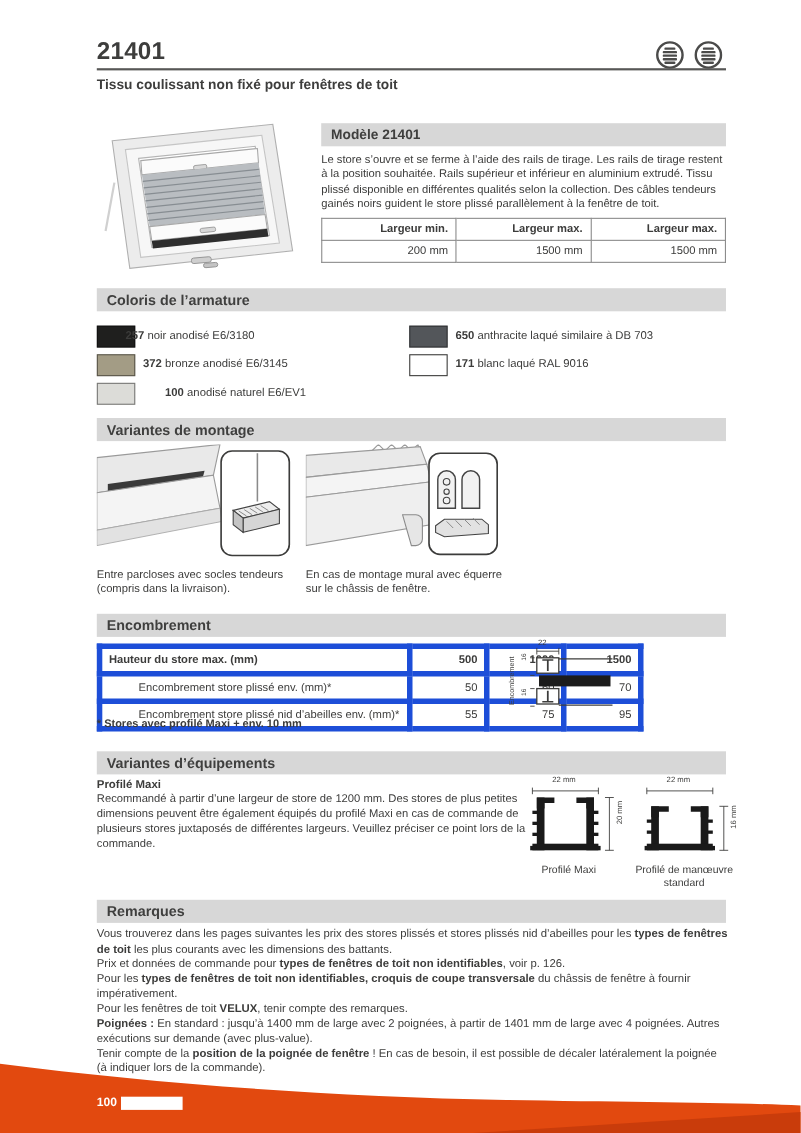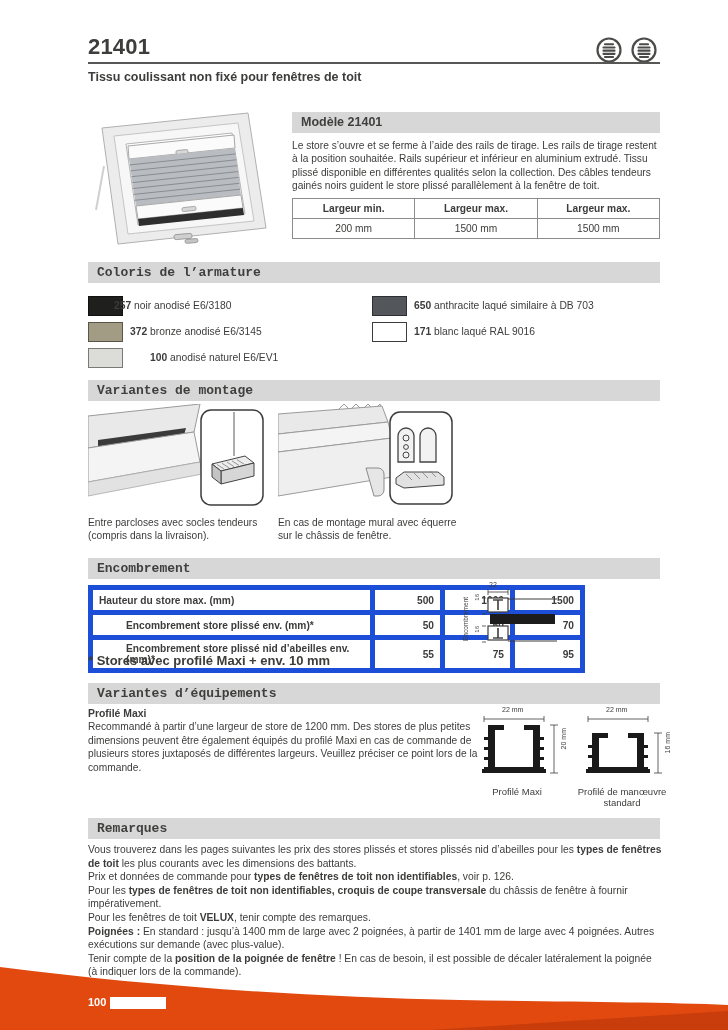--- a/index.html
+++ b/index.html
@@ -10,36 +10,36 @@
     -webkit-font-smoothing:antialiased;
   }
   .abs{position:absolute;}
   
   .h1code{left:88px;top:34px;font-size:22px;font-weight:bold;color:#3d3d3c;letter-spacing:0.2px;}
   .hrule{left:88px;top:62px;width:572px;border-top:2px solid #575756;}
   .subtitle{left:88px;top:70px;font-size:12.5px;font-weight:bold;color:#3d3d3c;}
   .hicons{left:596px;top:37px;display:flex;gap:9px;}
   
   .bar{left:88px;width:572px;height:21px;background:#d7d7d7;box-sizing:border-box;
-       font-size:13px;font-weight:bold;line-height:21px;padding-left:9px;color:#3f3f3e;font-family:Liberation Mono, monospace;}
+       font-size:13px;font-weight:bold;line-height:21px;padding-left:9px;color:#3f3f3e;}
   .modelbar{left:292px;top:112px;width:368px;height:21px;background:#d7d7d7;box-sizing:border-box;
        font-size:12.5px;font-weight:bold;line-height:21px;padding-left:9px;color:#3f3f3e;}
   .desc{left:292px;top:139px;width:368px;font-size:10.2px;line-height:13.4px;}
   
   table{border-collapse:collapse;}
   .spec-table{left:292px;top:198px;width:368px;font-size:10.2px;table-layout:fixed;}
-  .spec-table th,.spec-table td{border:1px solid #8c8c8c;padding:4px 7px;text-align:center;font-size:10.2px;}
+  .spec-table th,.spec-table td{border:1px solid #8c8c8c;padding:4px 7px;text-align:right;font-size:10.2px;}
   .spec-table th{font-weight:bold;}
   .enc-table{left:88px;top:585px;font-size:10.2px;}
   .enc-table th,.enc-table td{border:5px solid #1d4ed8;padding:3px 6px;height:14px;}
   .enc-table .lbl{width:238px;text-align:left;}
   .enc-table .num{width:26px;text-align:right;}
   .enc-table th{font-weight:bold;}
-  .enc-table td{font-weight:bold;padding-left:33px;}
-  .footnote{left:88px;top:653px;font-size:13px;font-weight:bold;}
+  .enc-table td{font-weight:normal;padding-left:33px;}
+  .footnote{left:88px;top:653px;font-size:10px;font-weight:bold;}
   
   .swatch{width:35px;height:20px;box-sizing:border-box;border:1px solid rgba(0,0,0,0.45);}
   .swlabel{font-size:10.3px;line-height:20px;white-space:nowrap;}
   .swlabel b{font-weight:bold;}
   
   .caption{font-size:10.2px;line-height:13.4px;}
   .eqblock{left:88px;top:707px;width:392px;font-size:10.2px;line-height:13.4px;}
   .eqblock .bold{font-weight:bold;font-size:10.4px;}
   .remarks{left:88px;top:843px;width:574px;font-size:10.3px;line-height:13.6px;}
   .remarks p{margin:0;}

